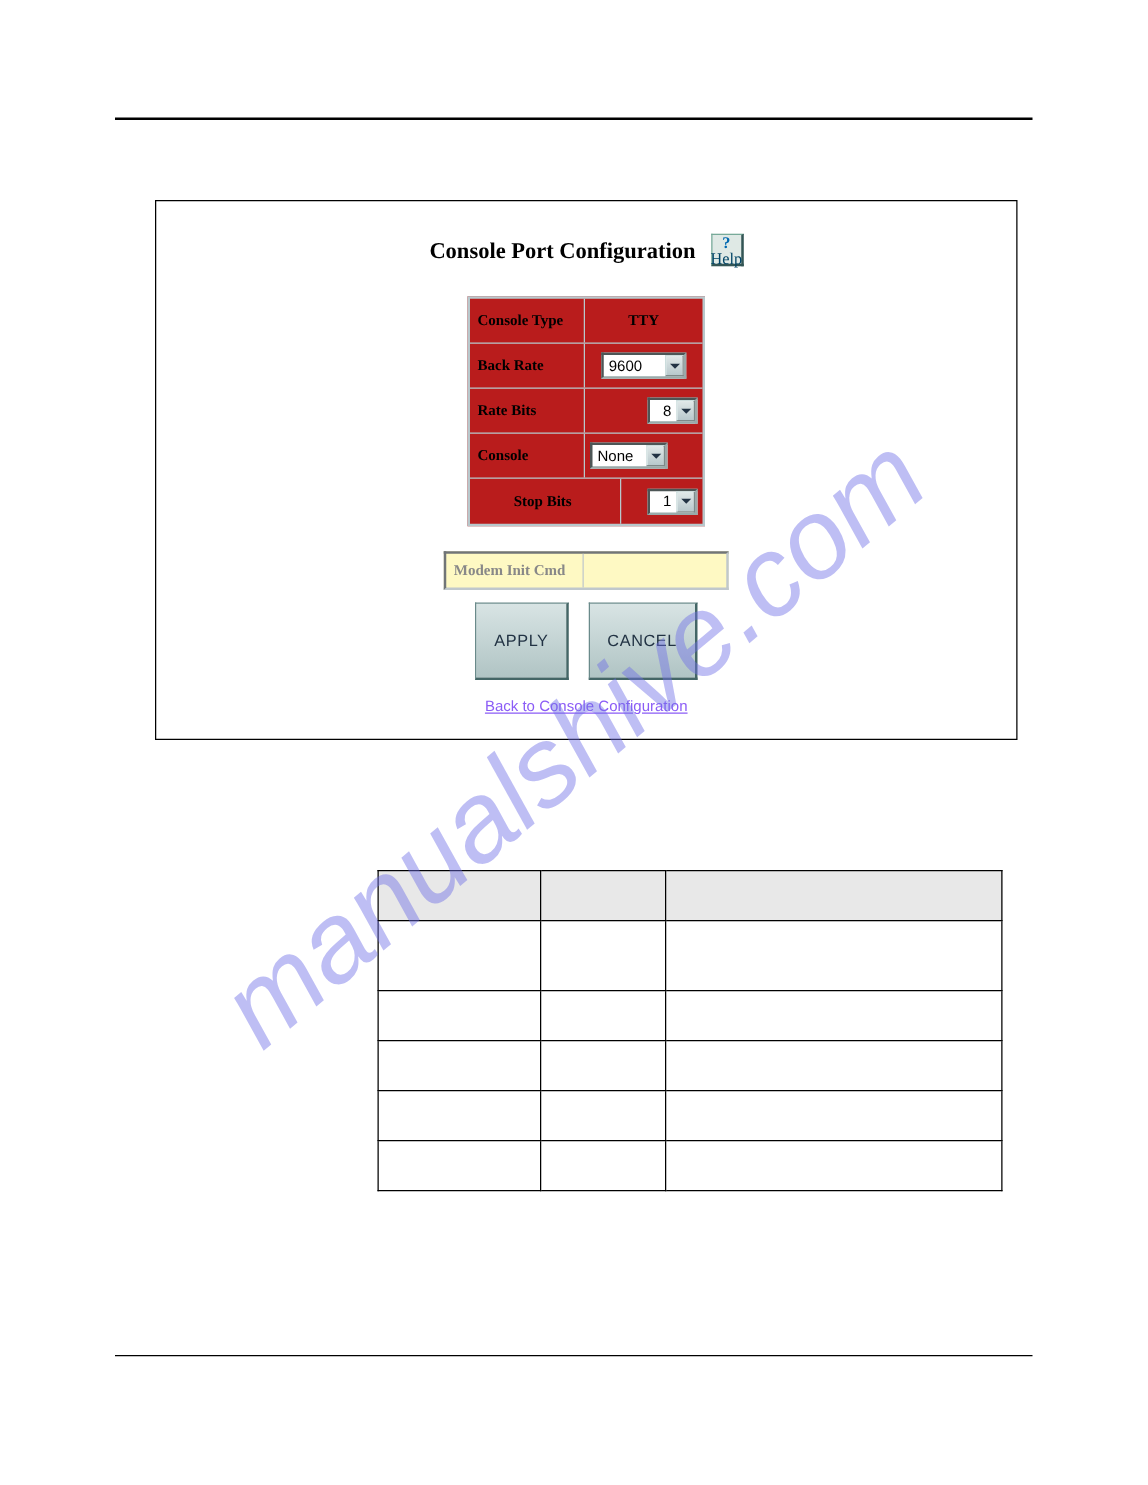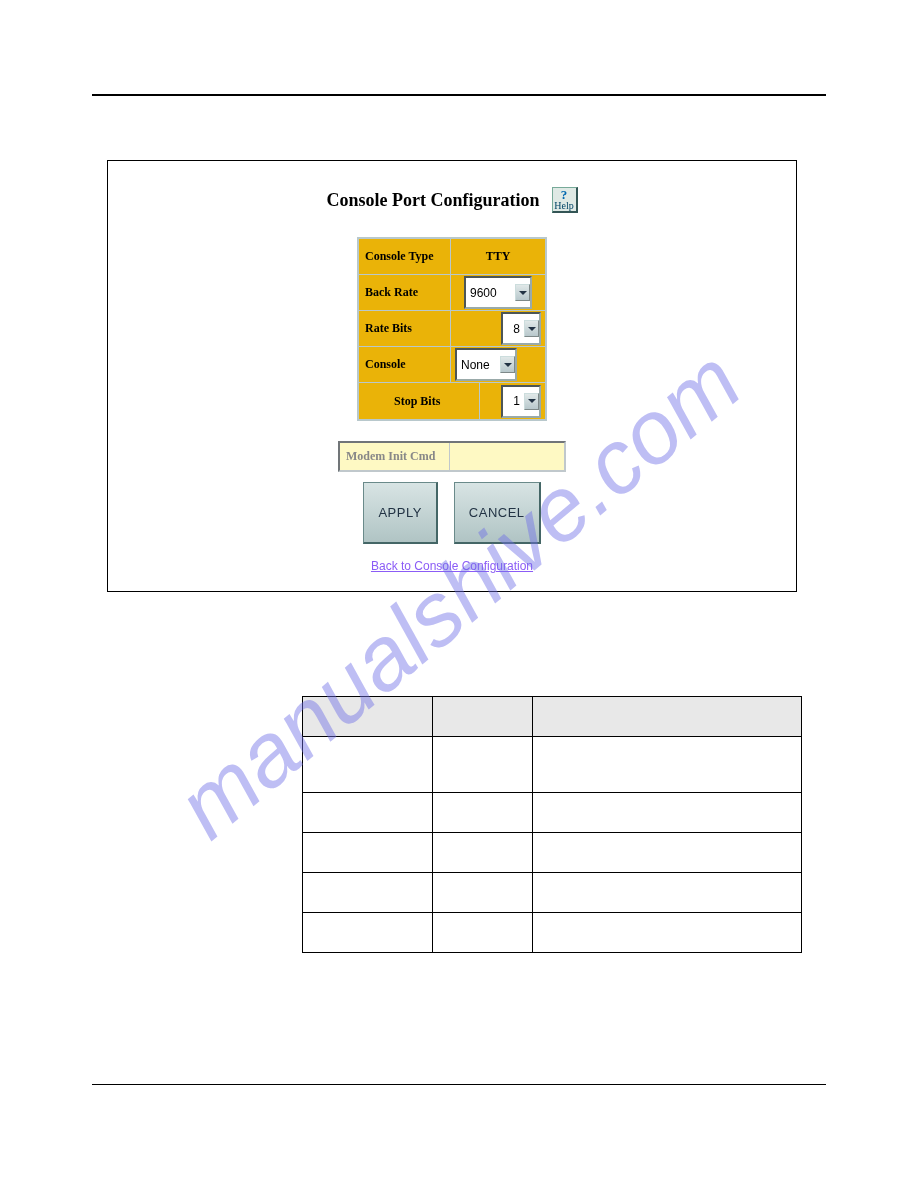--- a/index.html
+++ b/index.html
@@ -33,21 +33,21 @@
     }
     .bottom-rule {
       position: absolute;
       left: 92px;
       right: 92px;
       top: 1084px;
       border-top: 1px solid #000;
     }
     .figure-box {
       position: absolute;
-      left: 107px;
+      left: 124px;
       top: 160px;
       width: 690px;
       height: 432px;
       border: 1.5px solid #000;
       background: #fff;
     }
     .fig-header {
       text-align: center;
       margin-top: 26px;
       display: flex;
@@ -76,21 +76,21 @@
     }
     .help-icon .q {
       font-size: 13px;
       font-weight: bold;
       color: #0068b0;
     }
     .config-table {
       margin: 24px auto 0;
       border: 2px solid #b8c8cc;
       width: 190px;
-      background: #eab308;
+      background: #b91c1c;
     }
     .config-row {
       display: flex;
       border-bottom: 1px solid #b8c8cc;
       height: 36px;
     }
     .config-row:last-child { border-bottom: none; padding-left: 29px; }
     .config-label {
       width: 92px;
       padding: 8px 6px;
@@ -107,21 +107,21 @@
       justify-content: center;
       padding: 4px;
       font-size: 12px;
       font-weight: bold;
     }
     .fake-select {
       display: flex;
       align-items: center;
       border: 2px inset #9aa;
       background: #fff;
-      height: 33px;
+      height: 21px;
       font-family: Arial, sans-serif;
       font-size: 12px;
       font-weight: normal;
     }
     .fake-select .sel-text {
       padding: 0 4px;
       flex: 1;
       text-align: left;
     }
     .fake-select .sel-arrow {
@@ -205,21 +205,21 @@
 
 <div class="watermark">manualshive.com</div>
 
 <div class="top-rule"></div>
 
 <div class="figure-box">
   <div class="fig-header">
     <span class="fig-title">Console Port Configuration</span>
     <span class="help-icon">
       <span class="q">?</span>
-      <span style="font-size:10px">Help</span>
+      <span style="font-size:13px">Help</span>
     </span>
   </div>
 
   <div class="config-table">
     <div class="config-row">
       <div class="config-label">Console Type</div>
       <div class="config-val">TTY</div>
     </div>
     <div class="config-row">
       <div class="config-label">Back Rate</div>

